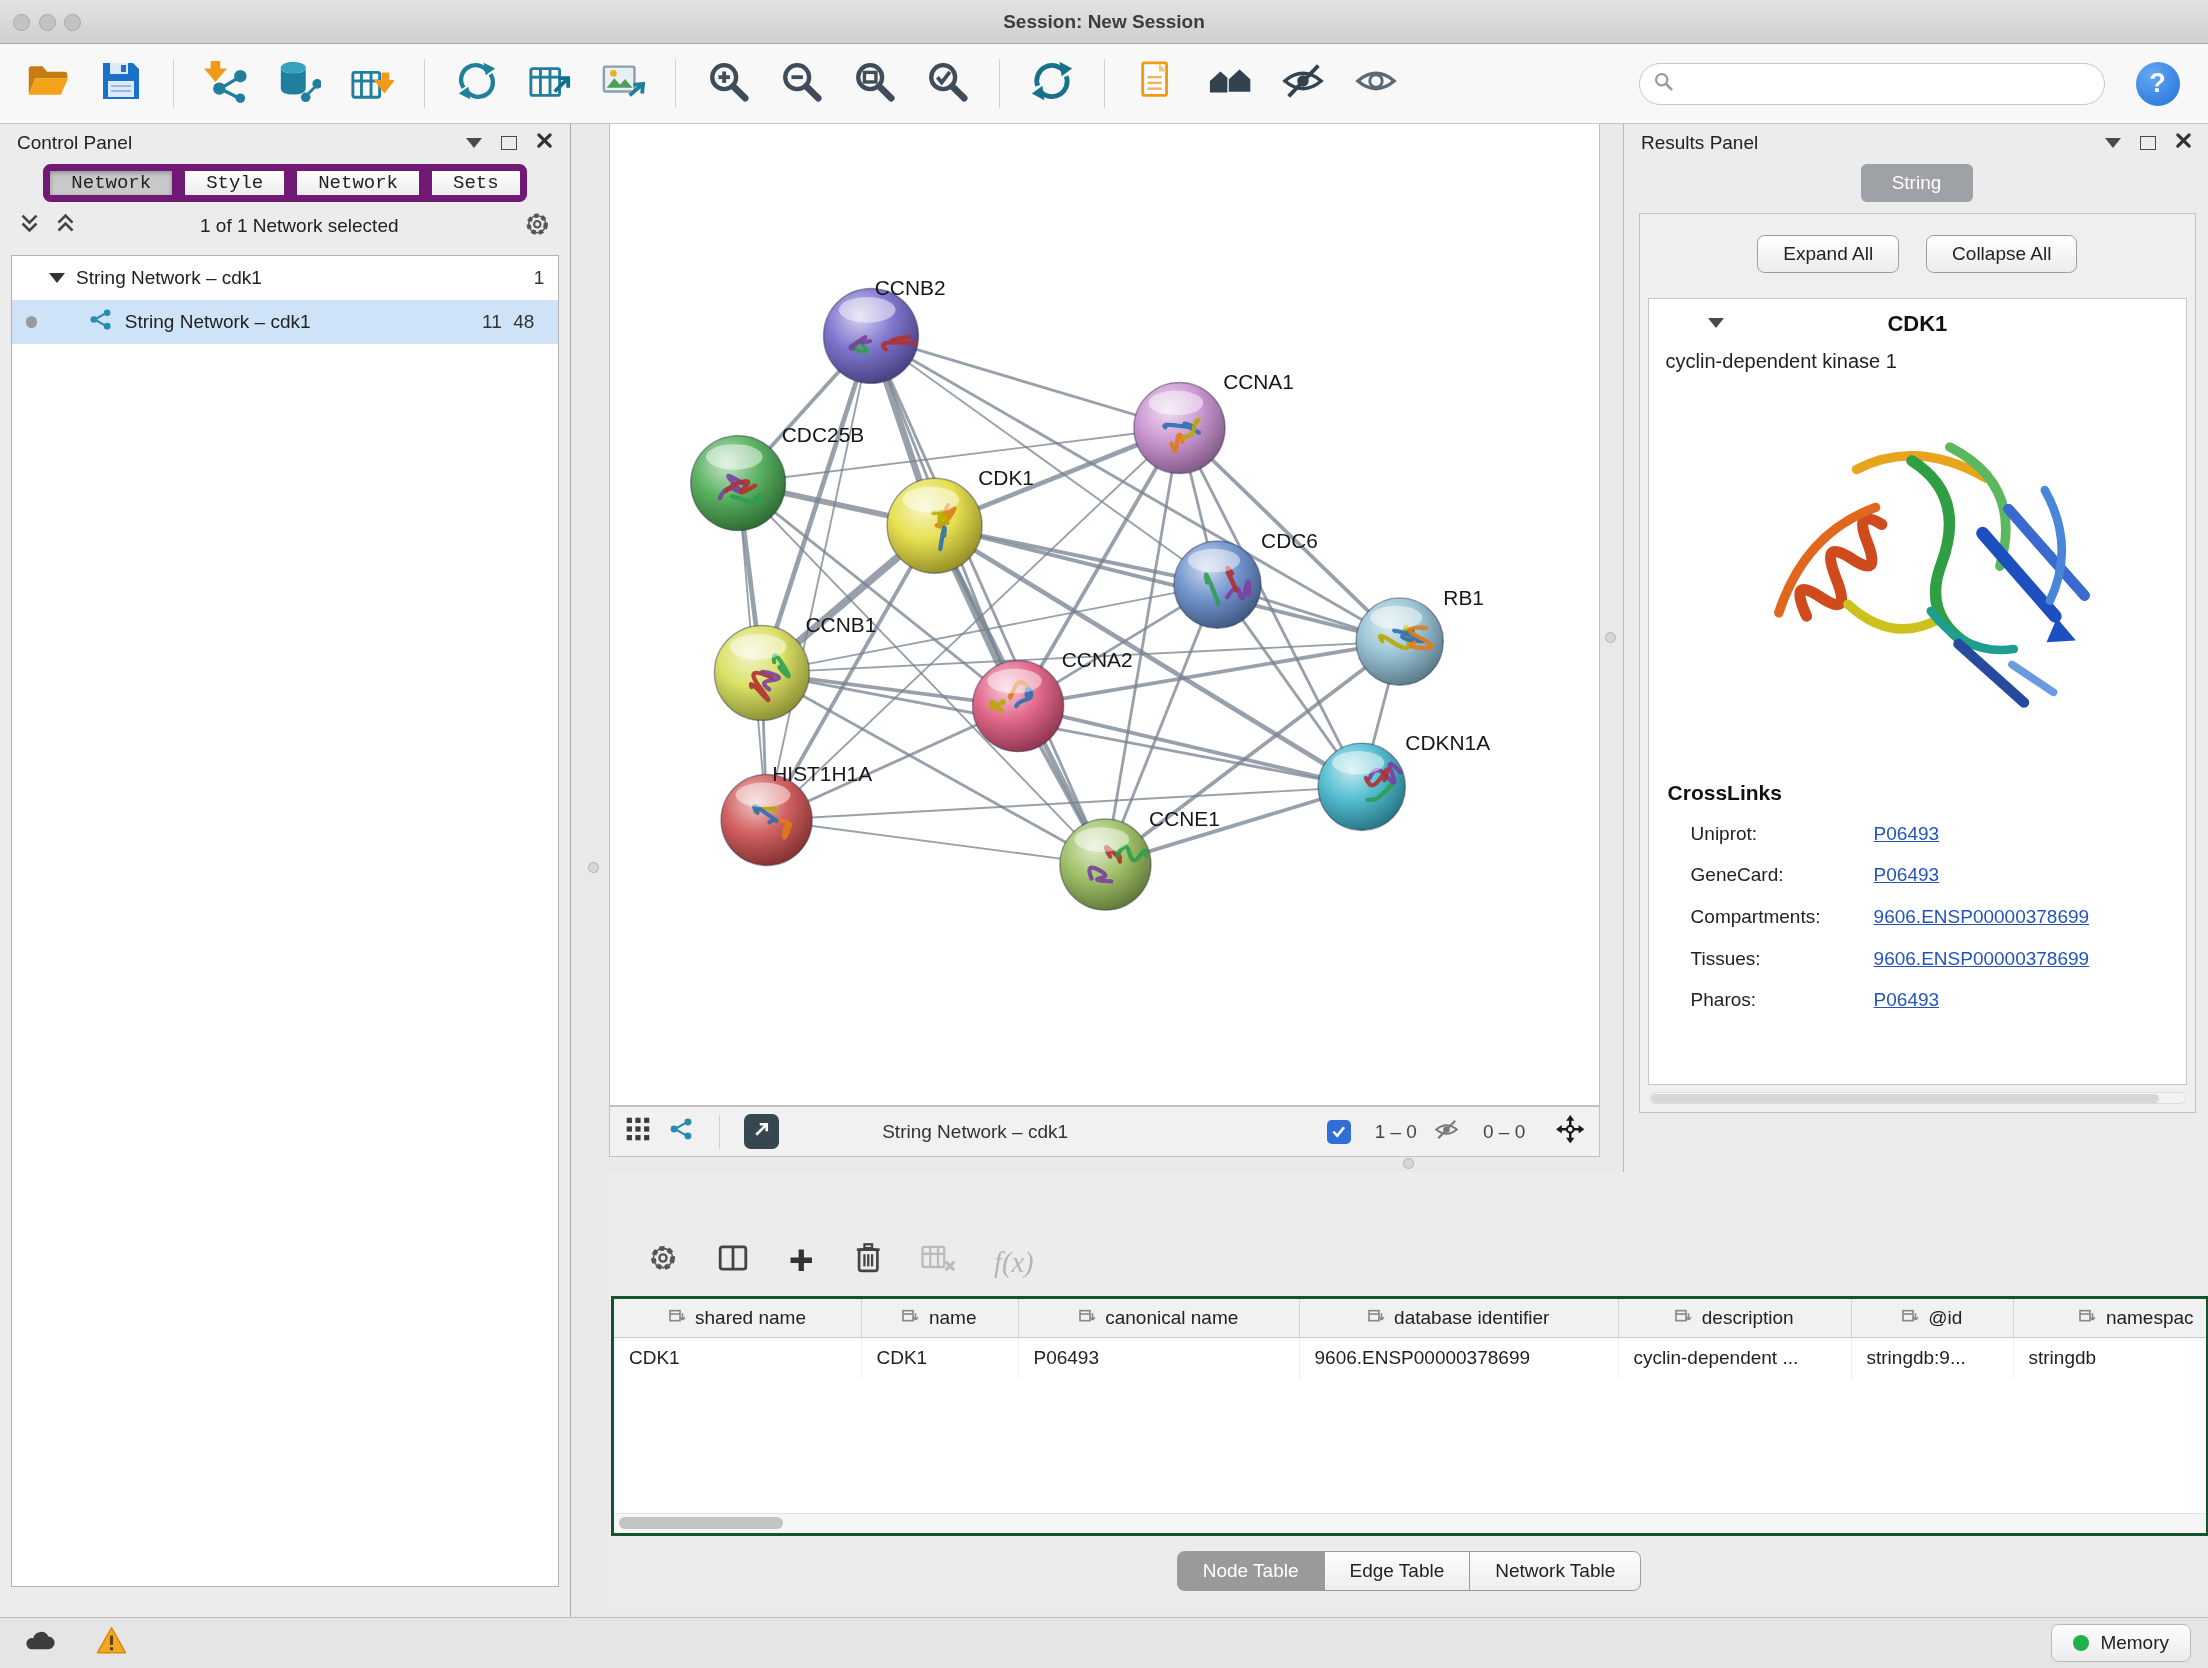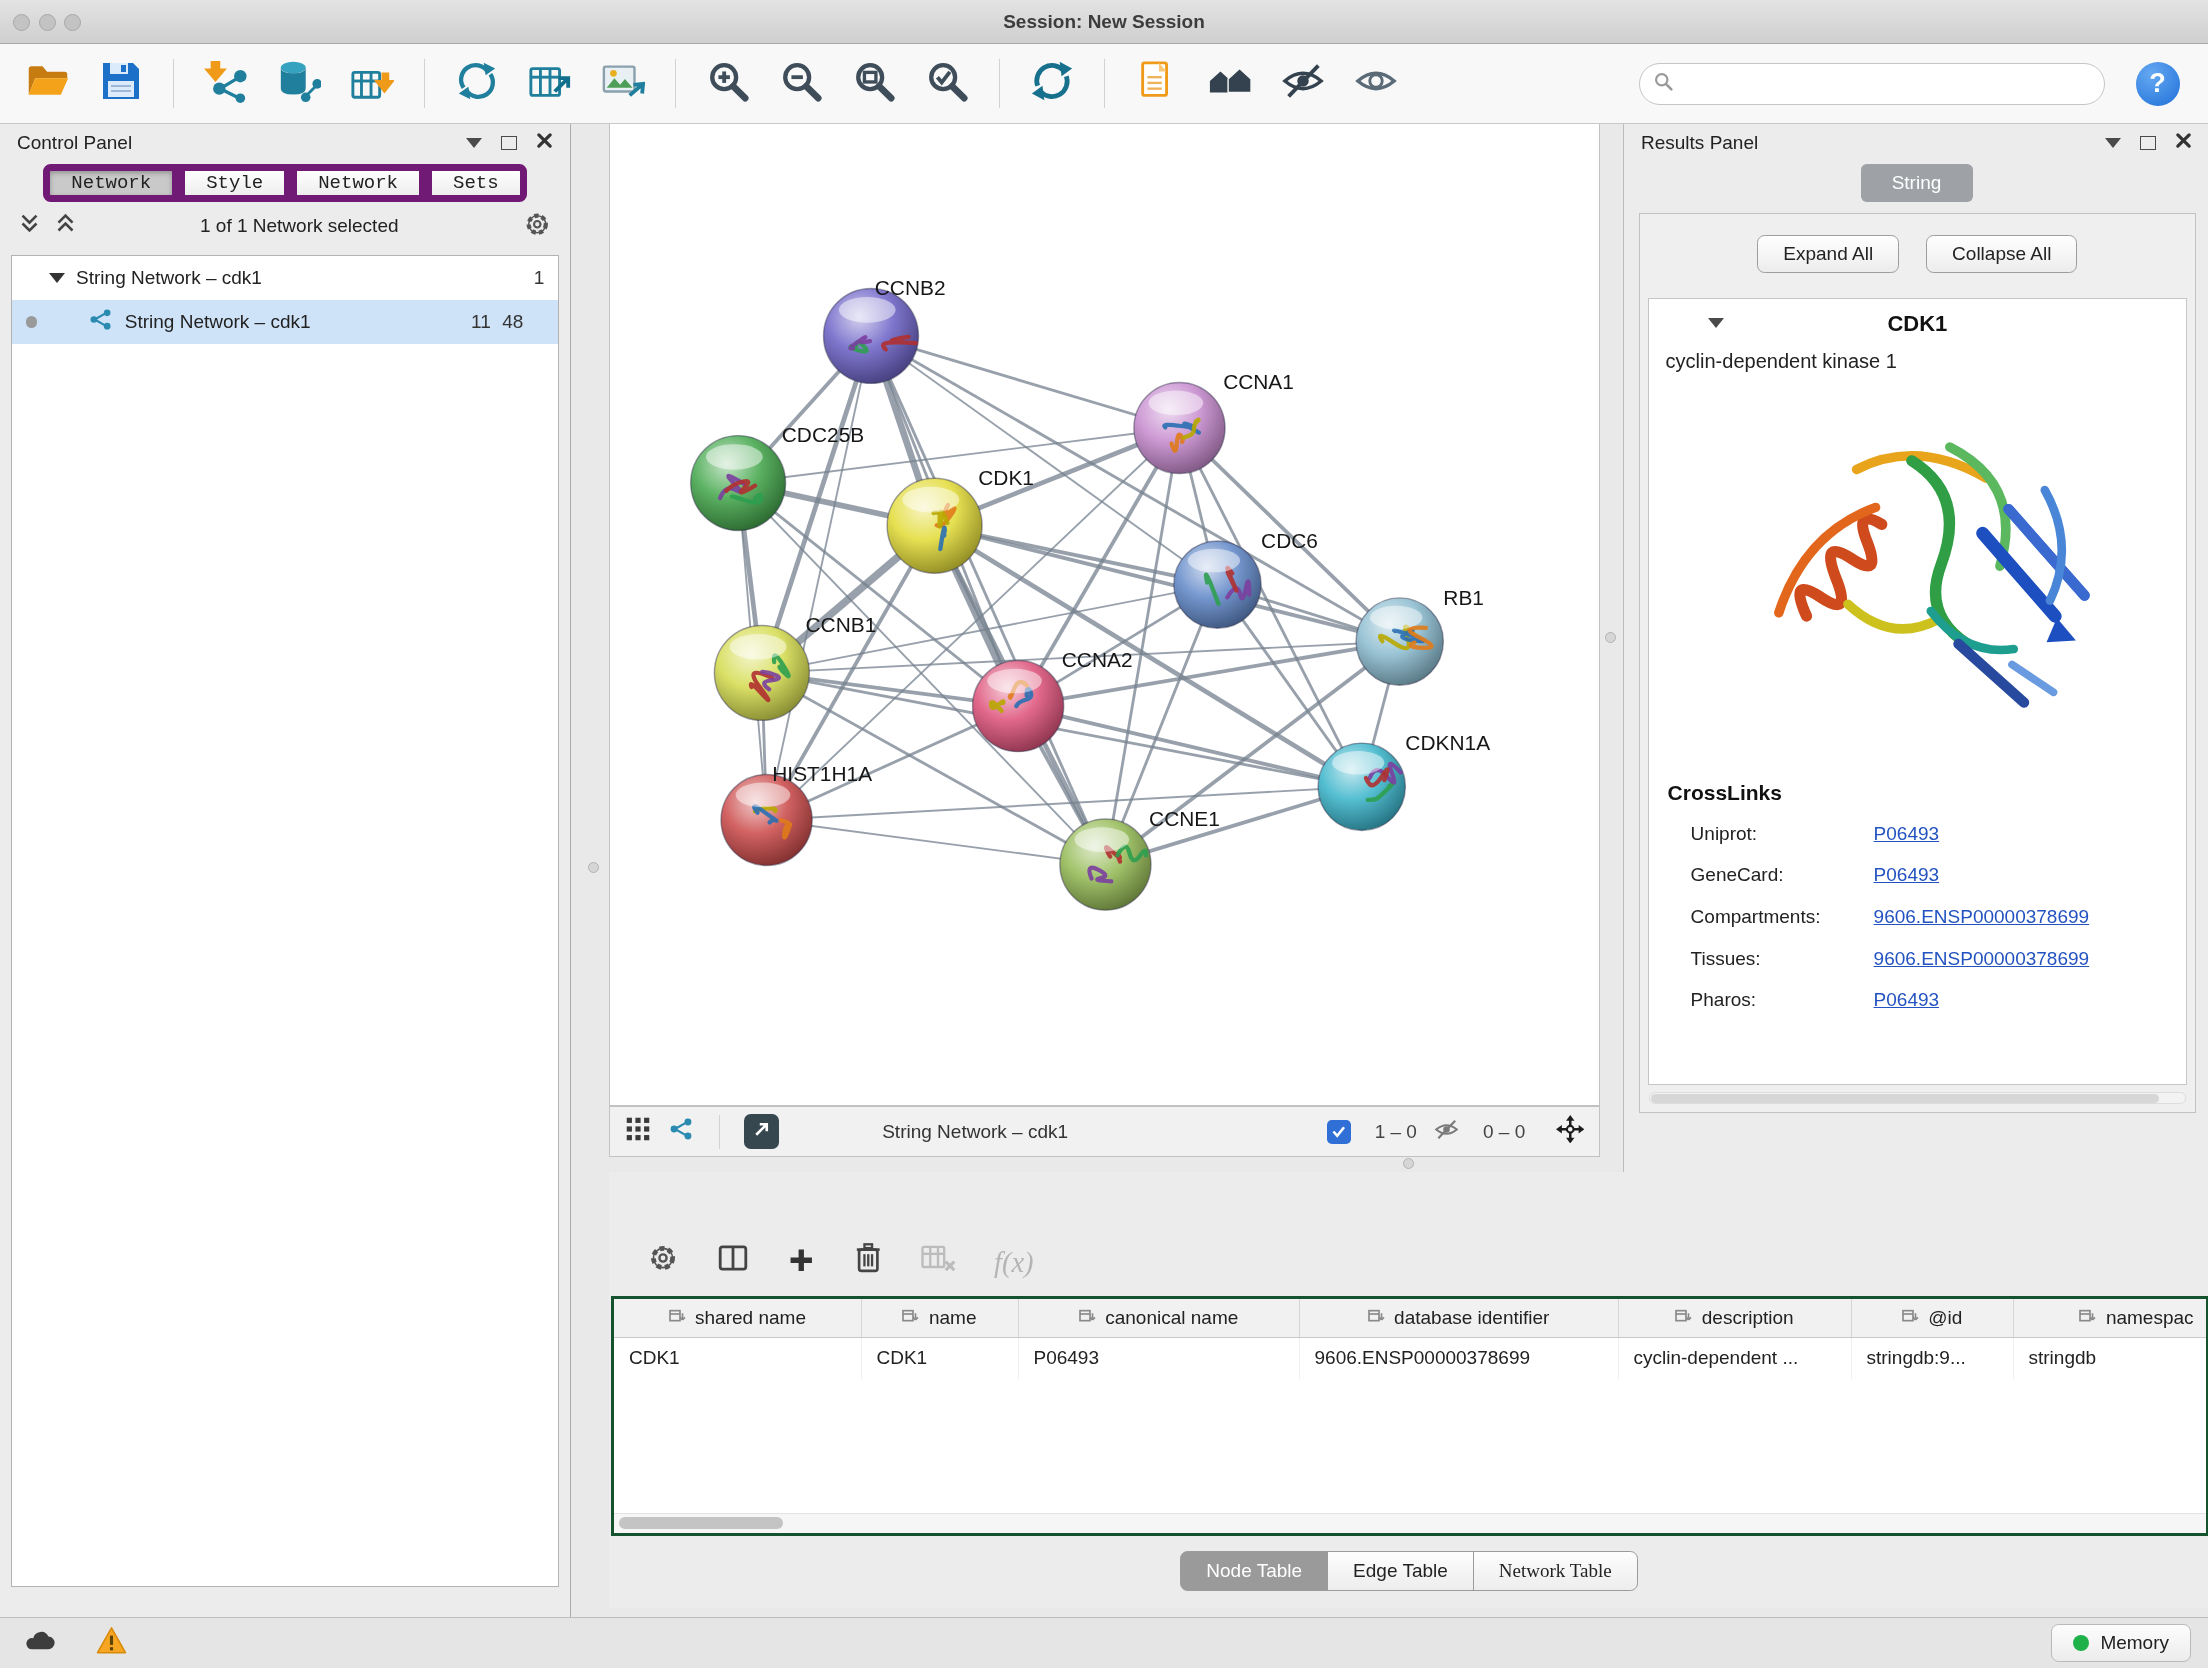--- a/index.html
+++ b/index.html
@@ -82,21 +82,21 @@
   table{border-collapse:collapse;table-layout:fixed;width:1645px;}
   th{height:38px;background:#f1f1f1;border-right:1px solid #d6d6d6;border-bottom:1px solid #c9c9c9;font-weight:normal;color:#222;font-size:19px;}
   th .th-inner{display:flex;align-items:center;justify-content:center;gap:9.5px;padding:0 5.7px;overflow:hidden;white-space:nowrap;}
   td{height:42px;padding:0 15px;font-size:19px;color:#222;border-right:1px solid #f0f0f0;overflow:hidden;white-space:nowrap;}
   .hscroll{position:absolute;left:0;right:0;bottom:0;height:20px;background:#f6f6f6;border-top:1px solid #e3e3e3;}
   .hscroll .thumb{width:164px;height:12.4px;margin:2.9px 0 0 4.8px;background:#c4c4c4;border-radius:6.7px;}
   #tp-tabs{position:absolute;left:0;right:0;top:379px;display:flex;justify-content:center;}
   .tp-tab{height:40px;padding:0 25px;display:flex;align-items:center;border:1px solid #9b9b9b;background:linear-gradient(#fdfdfd,#ededed);margin-left:-1px;font-size:19px;color:#222;}
   .tp-tab.sel{background:#9a9a9a;color:#fff;}
   .tp-tab:first-child{border-radius:7.6px 0 0 7.6px;margin-left:0;}
-  .tp-tab:last-child{border-radius:0 7.6px 7.6px 0;font-family:Liberation Serif, serif;}
+  .tp-tab:last-child{border-radius:0 7.6px 7.6px 0;}
 
   
   #statusbar{position:absolute;left:0;top:1617px;width:2208px;height:51px;background:#e5e5e5;border-top:1px solid #bdbdbd;display:flex;align-items:center;padding:0 17px;gap:25px;}
   .sb-btn{width:46px;height:40px;display:flex;align-items:center;justify-content:center;border-radius:5.7px;}
   .memory-btn{margin-left:auto;height:38px;border:1px solid #b9b9b9;border-radius:7.6px;background:linear-gradient(#fdfdfd,#ececec);display:flex;align-items:center;gap:11.4px;padding:0 21px;font-size:19px;color:#222;}
   .memory-dot{width:16px;height:16px;border-radius:50%;background:#21b14b;display:inline-block;}
 
   .split-dot{position:absolute;width:11.4px;height:11.4px;border-radius:50%;background:#d6d6d6;border:1px solid #b3b3b3;}
   .xicon{display:inline-block;}
 </style>
@@ -328,21 +328,21 @@
             <g stroke="#2a8ab0" stroke-width="2.5">
               <line x1="8" y1="15" x2="22" y2="7"></line>
               <line x1="8" y1="15" x2="22" y2="23"></line>
             </g>
             <circle cx="7" cy="15" r="4" fill="#2a8ab0"></circle>
             <circle cx="23" cy="7" r="4" fill="#2a8ab0"></circle>
             <circle cx="23" cy="23" r="4" fill="#2a8ab0"></circle>
           </svg></span>
       <span class="grow">String Network – cdk1</span>
       <span class="tree-count">11</span>
-      <span class="tree-count" style="margin-right:21px">48</span>
+      <span class="tree-count" style="margin-right:10px">48</span>
     </div>
   </div>
 </div>
 
 <div id="network-canvas">
   <svg id="net-svg" viewBox="0 0 1042 1031" style="font-size:20px">
       <defs>
         <radialGradient id="g0" cx="38%" cy="30%" r="78%">
           <stop offset="0%" stop-color="rgb(213,210,239)"></stop>
           <stop offset="45%" stop-color="rgb(128,119,206)"></stop>

